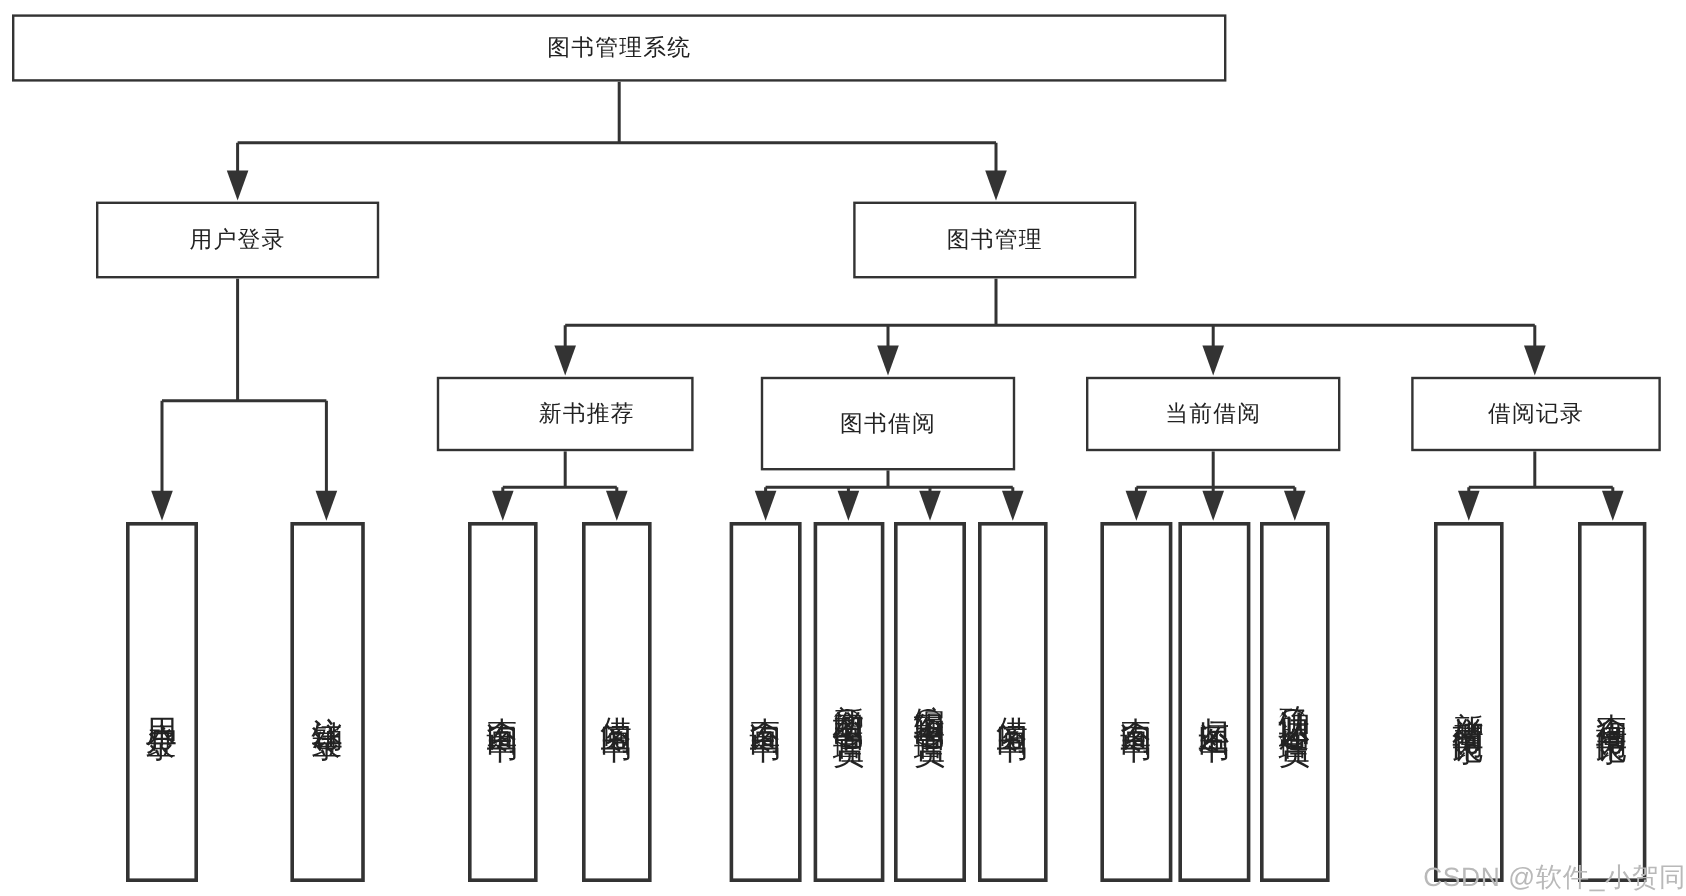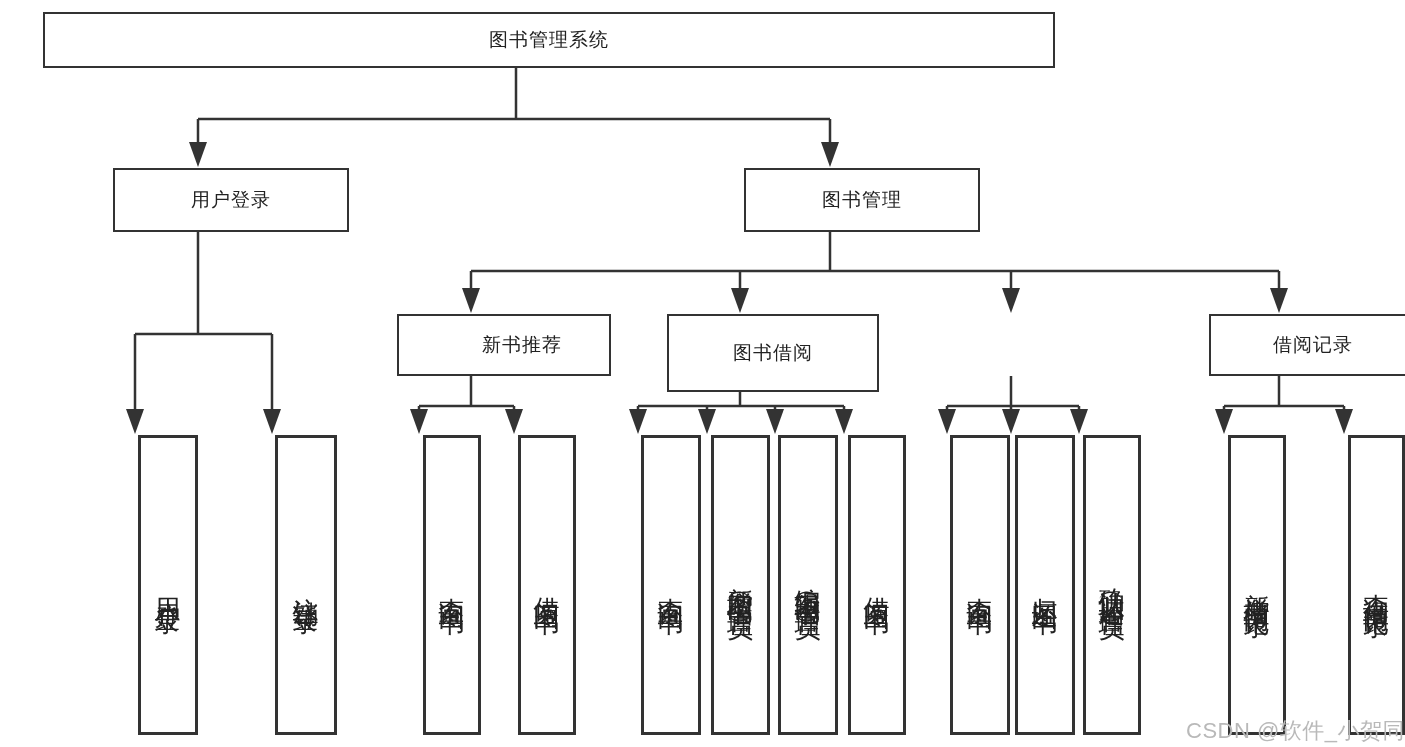--- a/index.html
+++ b/index.html
@@ -3,21 +3,21 @@
 <meta charset="utf-8">
 <style>
   html,body{margin:0;padding:0;background:#fff;}
   .stage{
     position:relative;width:1405px;height:747px;background:#fff;overflow:hidden;
     font-family:"Liberation Sans","DejaVu Sans",sans-serif;color:#222;
   }
   .wires{position:absolute;left:0;top:0;width:1405px;height:747px;}
   .node{
     position:absolute;box-sizing:border-box;background:#fff;border:2px solid #333;
-    display:flex;align-items:center;justify-content:center;text-align:center;margin-left:33px;
+    display:flex;align-items:center;justify-content:center;text-align:center;
   }
   .node.h{font-size:19px;letter-spacing:1px;}
   .node.v{border-width:3px;top:435px;height:300px;}
   .vt{
     writing-mode:vertical-lr;text-orientation:mixed;
     font-size:26px;line-height:1;letter-spacing:4px;white-space:nowrap;
   }
   
   .n-root{left:10px;  top:12px;  width:1012px;height:56px;}
   .n-user{left:80px;  top:168px; width:236px; height:64px;}
@@ -93,20 +93,23 @@
   <div class="node h n-mgmt">
     <span>图书管理</span>
   </div>
 
   <div class="node h n-new">
     <span>新书推荐</span>
   </div>
   <div class="node h n-bor">
     <span>图书借阅</span>
   </div>
+  <div class="node h n-cur">
+    <span>当前借阅</span>
+  </div>
   <div class="node h n-rec">
     <span>借阅记录</span>
   </div>
 
   <div class="node v lf1">
     <span class="vt">用户登录</span>
   </div>
   <div class="node v lf2">
     <span class="vt">注销登录</span>
   </div>

